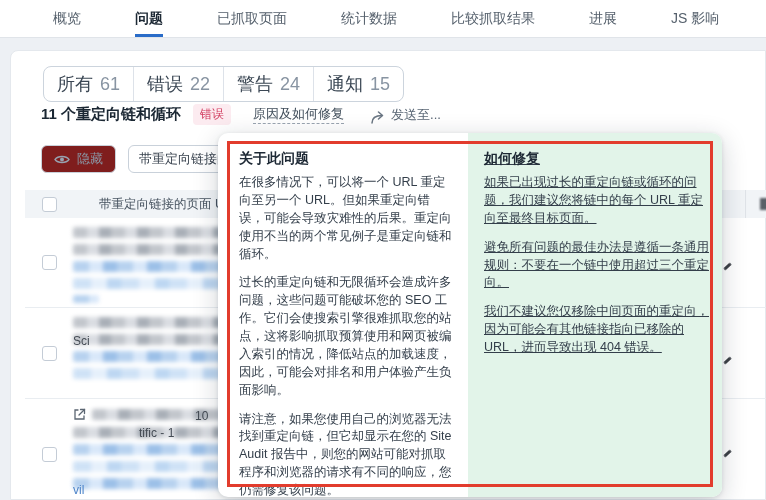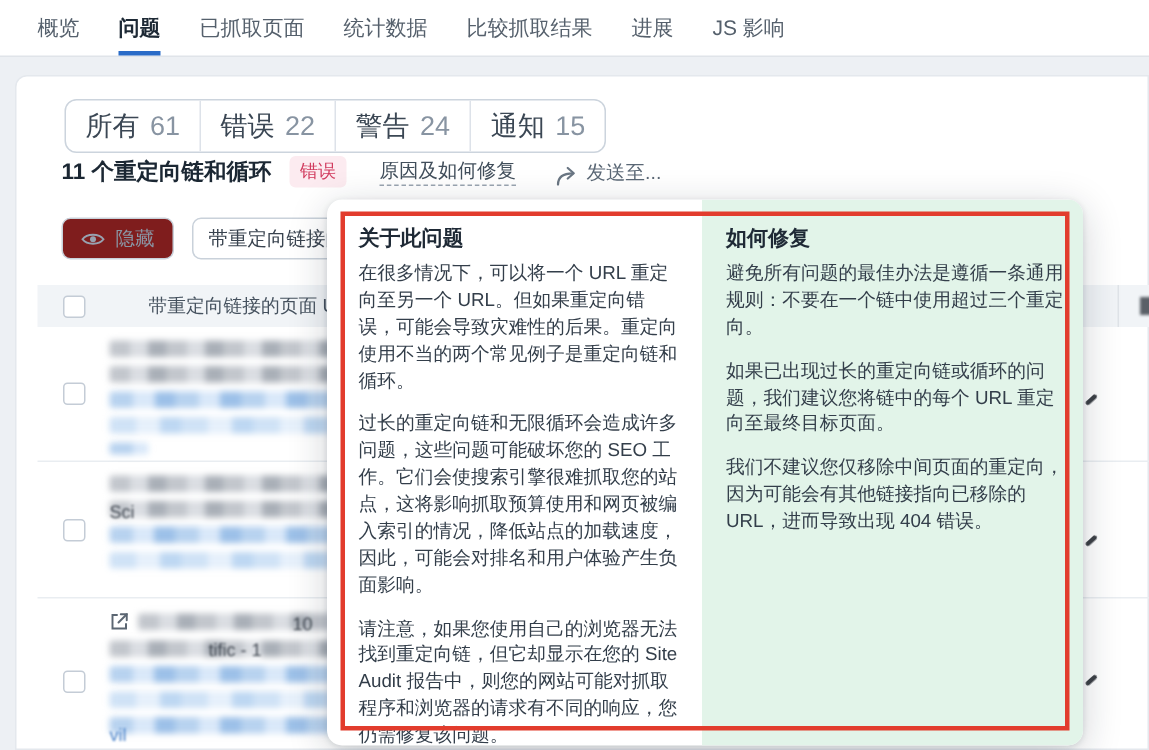--- a/index.html
+++ b/index.html
@@ -2,21 +2,21 @@
 <html><head>
 <meta charset="utf-8">
 <style>
   * { margin:0; padding:0; box-sizing:border-box; }
   html,body { width:766px; height:500px; overflow:hidden; background:#edf0f4;
     font-family:"Liberation Sans","DejaVu Sans",sans-serif; color:#333e4a; }
 
   
   .topnav { position:absolute; left:0; top:0; width:766px; height:38px; background:#fff;
     border-bottom:1px solid #e0e4e9; display:flex; align-items:stretch; gap:26px; padding-left:25px; z-index:2; }
-  .tab { font-size:14px; color:#55606c; line-height:36px; cursor:pointer; border-bottom:3px solid transparent; white-space:nowrap; }
+  .tab { font-size:14px; color:#55606c; line-height:36px; cursor:pointer; border-bottom:3px solid transparent; white-space:nowrap;margin-left:28px; }
   .tab.active { color:#1d2935; font-weight:bold; border-bottom-color:#2a6cc8; }
 
   
   .card { position:absolute; left:10px; top:50px; width:756px; height:450px; background:#fff;
     border:1px solid #e4e8ed; border-radius:8px 0 0 0; }
 
   
   .chips { position:absolute; left:32px; top:15px; display:inline-flex; border:1px solid #ccd4dd;
     border-radius:8px; overflow:hidden; background:#fff; }
   .chip { display:flex; gap:7px; align-items:center; padding:5px 13px; font-size:18px; color:#3b4754;
@@ -61,21 +61,21 @@
   .frag.blue { color:#4d84c9; }
   .icon-line { display:flex; align-items:center; gap:6px; }
   .peek { position:absolute; width:9px; height:3px; background:#3c4046; border-radius:2px;
     transform:rotate(-42deg); filter:blur(0.4px); z-index:1; }
 
   
   .popover { position:absolute; left:218px; top:133px; width:504px; height:364px; background:#fff;
     border-radius:10px; box-shadow:0 6px 26px rgba(20,30,45,.20), 0 1px 4px rgba(20,30,45,.12);
     display:flex; overflow:hidden; z-index:5; }
   .pop-about { width:250px; padding:17px 16px 10px 21px; }
-  .pop-fix { width:254px; background:#e2f4e9; padding:17px 12px 26px 16px; }
+  .pop-fix { width:254px; background:#e2f4e9; padding:17px 12px 26px 16px;text-decoration:underline; }
   .pop-title { font-size:14px; font-weight:bold; color:#1e2935; margin-bottom:6px; }
   .pop p { font-size:12.5px; line-height:1.43; margin-bottom:11px; }
   .red-frame { position:absolute; left:9px; top:8px; right:9px; bottom:10px;
     border:3px solid #e23c2d; pointer-events:none; z-index:6; }
 
   svg { display:block; }
 </style>
 </head>
 <body>
 
@@ -217,18 +217,18 @@
 <div class="popover pop">
   <div class="pop-about">
     <div class="pop-title">关于此问题</div>
     <p>在很多情况下，可以将一个 URL 重定向至另一个 URL。但如果重定向错误，可能会导致灾难性的后果。重定向使用不当的两个常见例子是重定向链和循环。</p>
     <p>过长的重定向链和无限循环会造成许多问题，这些问题可能破坏您的 SEO 工作。它们会使搜索引擎很难抓取您的站点，这将影响抓取预算使用和网页被编入索引的情况，降低站点的加载速度，因此，可能会对排名和用户体验产生负面影响。</p>
     <p>请注意，如果您使用自己的浏览器无法找到重定向链，但它却显示在您的 Site Audit 报告中，则您的网站可能对抓取程序和浏览器的请求有不同的响应，您仍需修复该问题。</p>
 
   </div>
   <div class="pop-fix">
     <div class="pop-title">如何修复</div>
+    <p>如果已出现过长的重定向链或循环的问题，我们建议您将链中的每个 URL 重定向至最终目标页面。</p>
     <p>避免所有问题的最佳办法是遵循一条通用规则：不要在一个链中使用超过三个重定向。</p>
-    <p>如果已出现过长的重定向链或循环的问题，我们建议您将链中的每个 URL 重定向至最终目标页面。</p>
     <p>我们不建议您仅移除中间页面的重定向，因为可能会有其他链接指向已移除的 URL，进而导致出现 404 错误。</p>
   </div>
   <div class="red-frame"></div>
 </div>
 
 </body></html>

